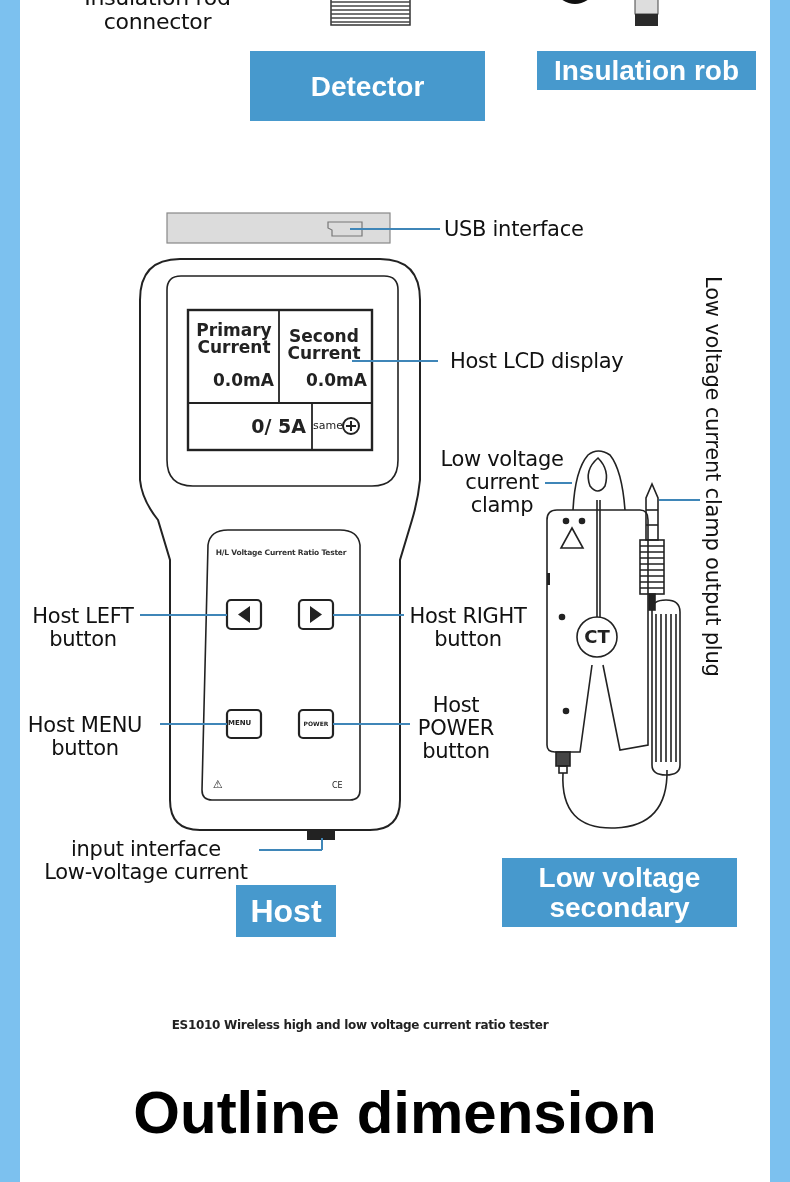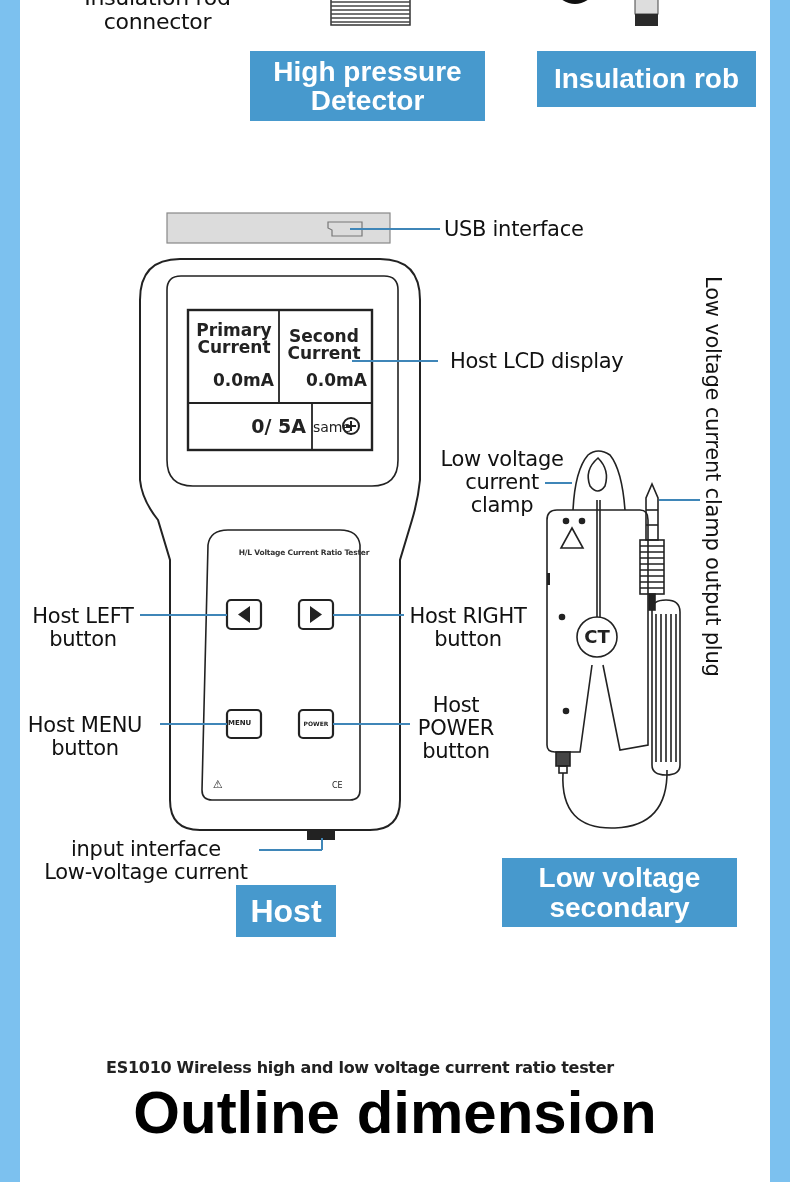--- a/index.html
+++ b/index.html
@@ -24,23 +24,22 @@
     font-family: "Liberation Sans", sans-serif; font-weight: bold;
     text-align: center; display: flex; flex-direction: column;
     justify-content: center; align-items: center;
   }
 
   
   .lcd-cell { position: absolute; font-family: "DejaVu Sans", sans-serif; font-weight: bold; color: #222; }
 
   .subtitle {
     position: absolute; left: 0; width: 720px; top: 1018px; text-align: center;
-    font-family: "DejaVu Sans", sans-serif; font-weight: bold; font-size: 16px; color: #222;
+    font-family: "DejaVu Sans", sans-serif; font-weight: bold; font-size: 12px; color: #222;
     letter-spacing: -0.3px;
-    margin-top: 40px;
   }
   .title {
     position: absolute; left: 0; width: 790px; top: 1050px; text-align: center;
     font-family: "Liberation Sans", sans-serif; font-weight: bold; font-size: 60px; color: #000;
     letter-spacing: 0px;
     margin-top: 28px;
   }
   .vertical-label {
     position: absolute; left: 697px; top: 276px; width: 30px; height: 450px;
   }
@@ -73,24 +72,23 @@
     <line x1="11" y1="22" x2="90" y2="22" stroke="#444" stroke-width="1.4"></line>
   </g>
   <path d="M 243 -2 Q 255 6 267 -2" fill="none" stroke="#111" stroke-width="4"></path>
   <g>
     <rect x="315" y="-2" width="23" height="16" fill="#ddd" stroke="#444"></rect>
     <rect x="315" y="14" width="23" height="12" fill="#2a2a2a"></rect>
   </g>
 </svg>
 
 <div class="blue-box" style="left:250px; top:51px; width:235px; height:70px; font-size:28px; line-height:29px;">
-  <div>High pressure</div>
   <div>Detector</div>
 </div>
-<div class="blue-box" style="left:537px; top:51px; width:219px; height:56px; font-size:28px;">
+<div class="blue-box" style="left:537px; top:51px; width:219px; height:39px; font-size:28px;">
   <div>Insulation rob</div>
 </div>
 
 <svg class="abs" style="left:0; top:0;" width="790" height="1182">
 
   <rect x="167" y="213" width="223" height="30" fill="#dcdcdc" stroke="#888" stroke-width="1.2"></rect>
   <path d="M 328 222 L 362 222 L 362 236 L 332 236 L 332 230 L 328 228 Z" fill="none" stroke="#777" stroke-width="1.2"></path>
 
   <path d="M 140 300 Q 140 259 180 259 L 380 259 Q 420 259 420 300 L 420 480 Q 418 500 412 520 L 400 560 L 400 800 Q 400 830 370 830 L 200 830 Q 170 830 170 800 L 170 560 L 158 520 Q 142 500 140 480 Z" fill="#fff" stroke="#222" stroke-width="2"></path>
 
@@ -172,23 +170,23 @@
   <div>Primary</div>
   <div>Current</div>
 </div>
 <div class="lcd-cell" style="left:190px; top:370px; width:84px; text-align:right; font-size:17px;">0.0mA</div>
 <div class="lcd-cell" style="left:281px; top:328px; width:86px; text-align:center; font-size:17px; line-height:17px;">
   <div>Second</div>
   <div>Current</div>
 </div>
 <div class="lcd-cell" style="left:281px; top:370px; width:86px; text-align:right; font-size:17px;">0.0mA</div>
 <div class="lcd-cell" style="left:190px; top:415px; width:116px; text-align:right; font-size:19px;">0/ 5A</div>
-<div class="lcd-cell" style="left:313px; top:419px; font-size:14px; font-weight:normal;">same</div>
-
-<div class="abs" style="left:208px; top:548px; width:146px; text-align:center; font-family:'DejaVu Sans', sans-serif; font-weight:bold; font-size:7.5px; color:#333; letter-spacing:-0.2px; white-space:nowrap;margin-left:23px;">H/L Voltage Current Ratio Tester</div>
+<div class="lcd-cell" style="left:313px; top:419px; font-size:11px; font-weight:normal;">same</div>
+
+<div class="abs" style="left:208px; top:548px; width:146px; text-align:center; font-family:'DejaVu Sans', sans-serif; font-weight:bold; font-size:7.5px; color:#333; letter-spacing:-0.2px; white-space:nowrap;">H/L Voltage Current Ratio Tester</div>
 <div class="abs" style="left:228px; top:719px; width:32px; text-align:left; font-family:'DejaVu Sans', sans-serif; font-weight:bold; font-size:7px; color:#222;">MENU</div>
 <div class="abs" style="left:300px; top:720px; width:32px; text-align:center; font-family:'DejaVu Sans', sans-serif; font-weight:bold; font-size:6px; color:#222;">POWER</div>
 <div class="abs" style="left:227px; top:600px; width:34px; height:29px;"></div>
 <div class="abs" style="left:299px; top:600px; width:34px; height:29px;"></div>
 <div class="abs" style="left:213px; top:778px; font-size:11px; color:#222;">⚠</div>
 <div class="abs" style="left:332px; top:781px; font-size:8px; color:#222; font-family:'DejaVu Sans', sans-serif;">CE</div>
 
 <div class="label" style="left:444px; top:218px; text-align:right;">USB interface</div>
 <div class="label" style="left:450px; top:350px; text-align:right;">Host LCD display</div>
 <div class="label" style="left:28px; top:605px; width:110px;">

